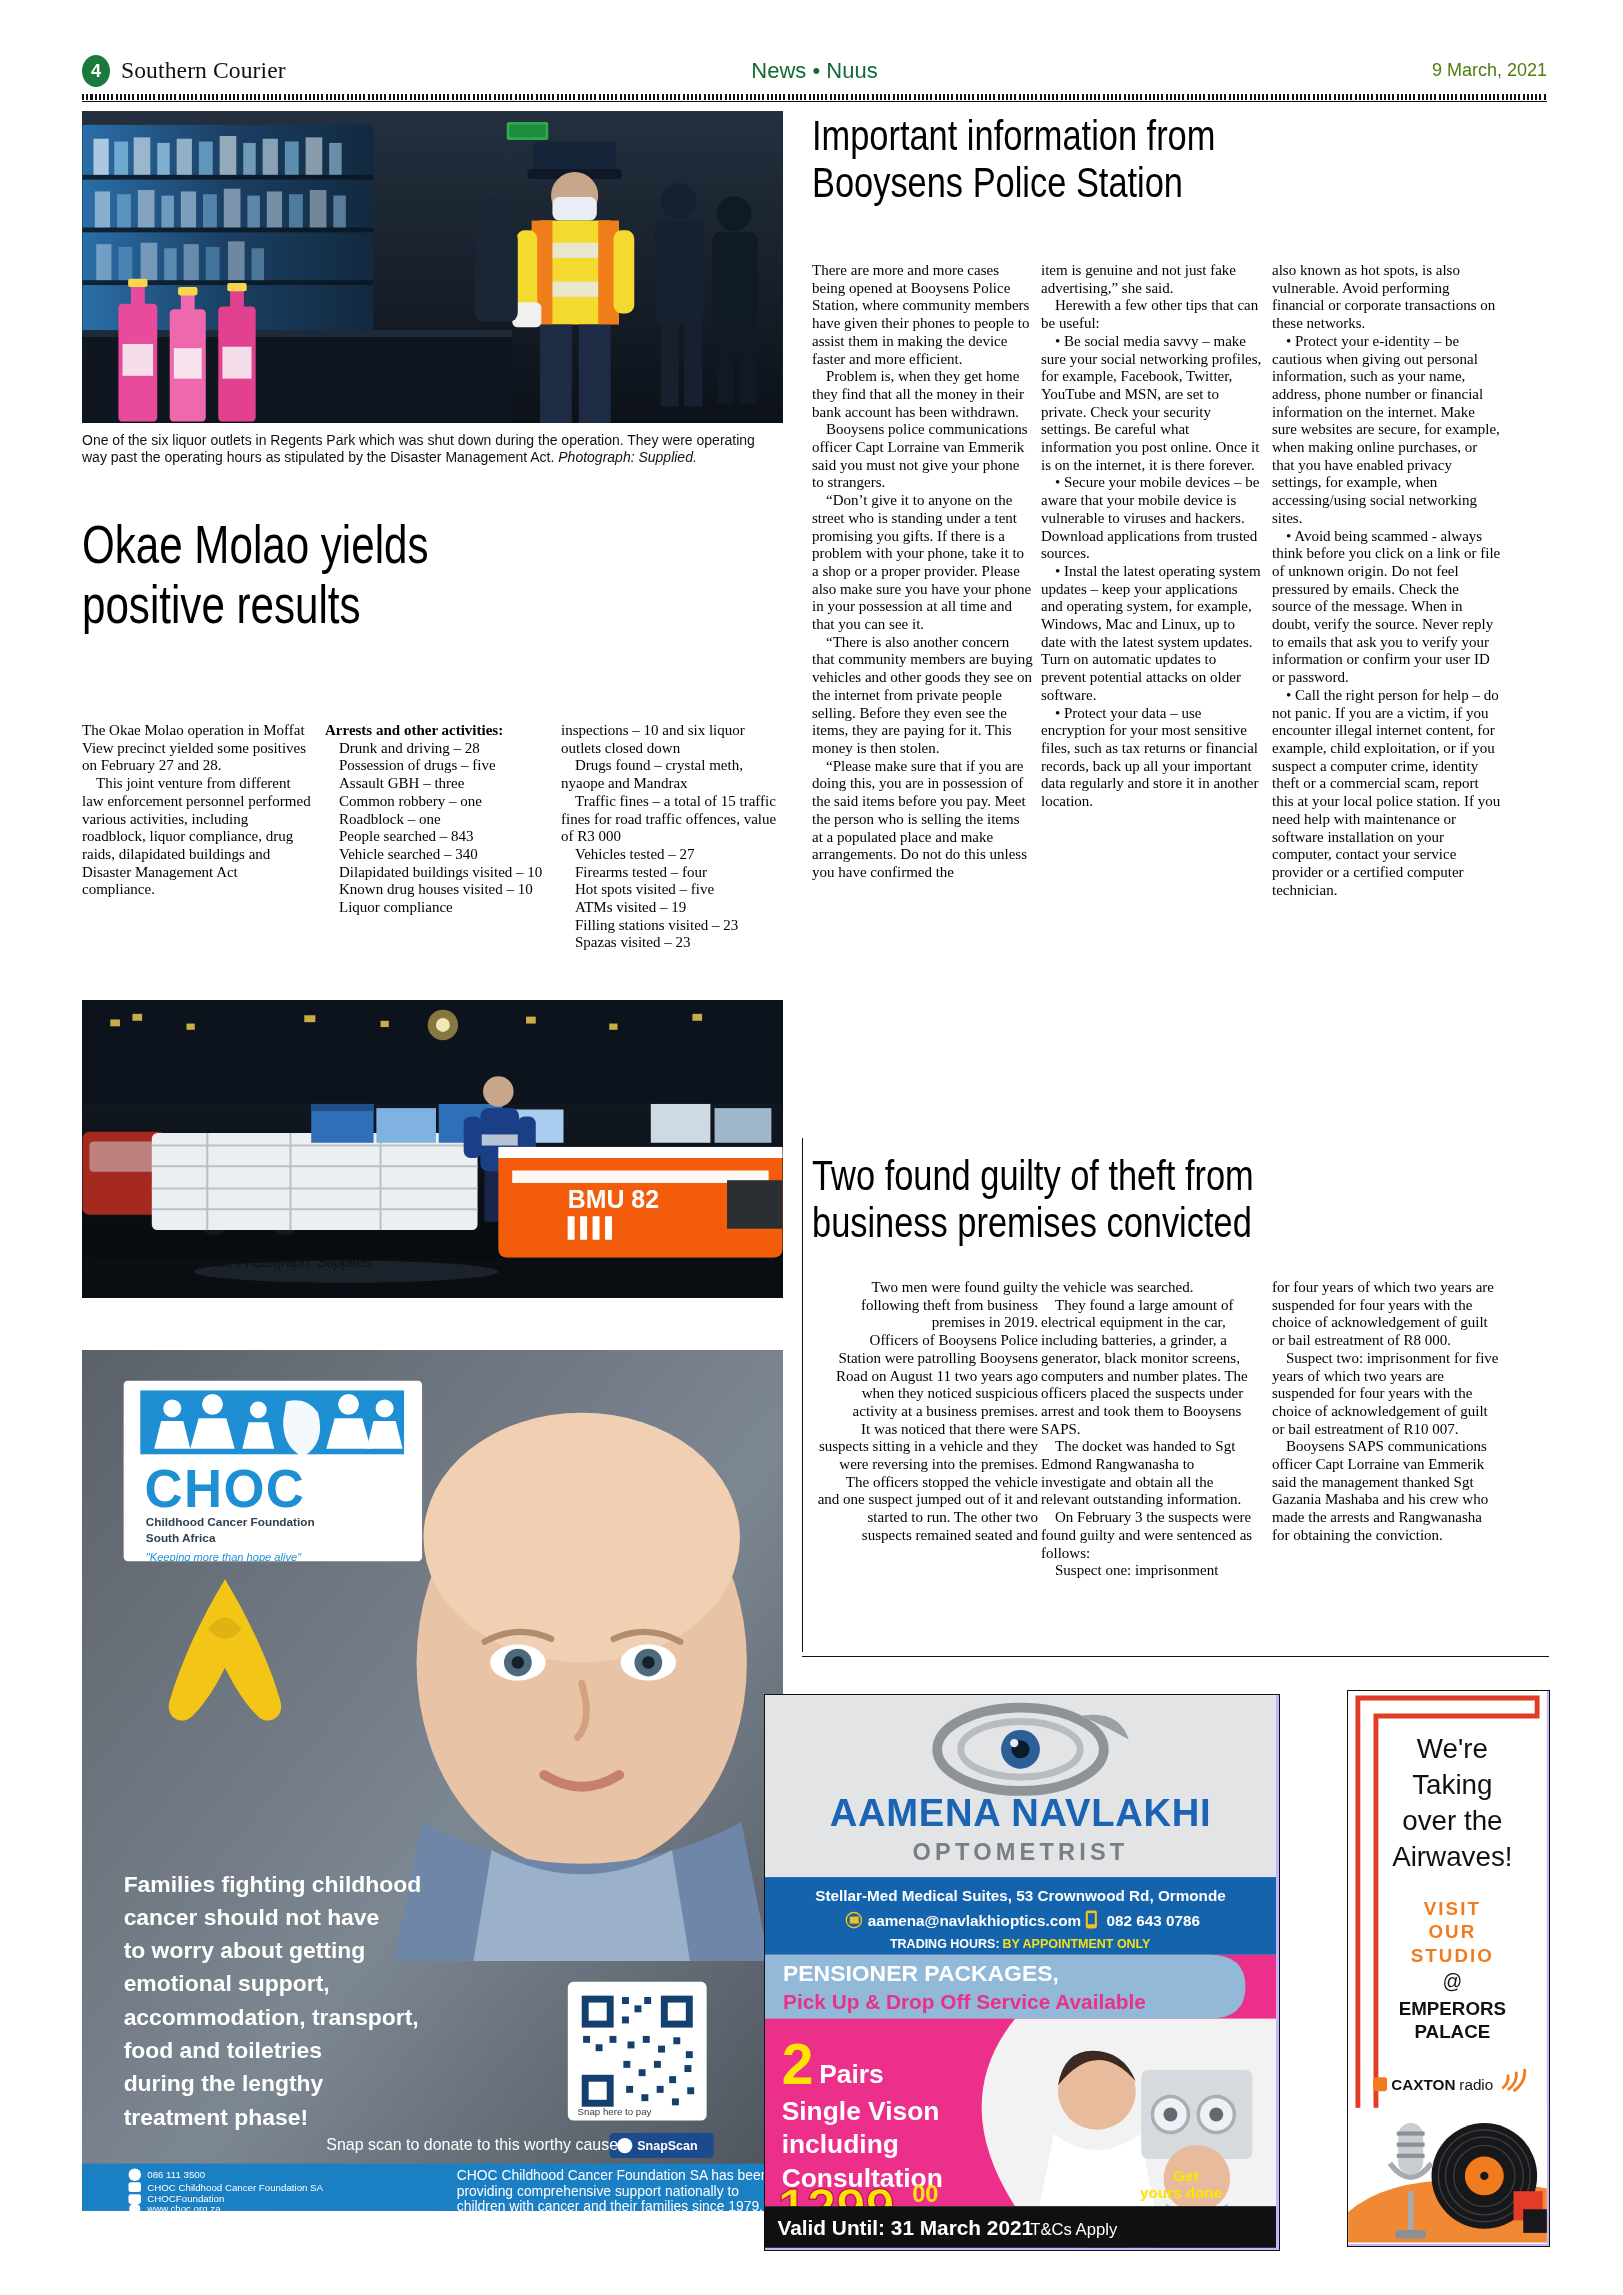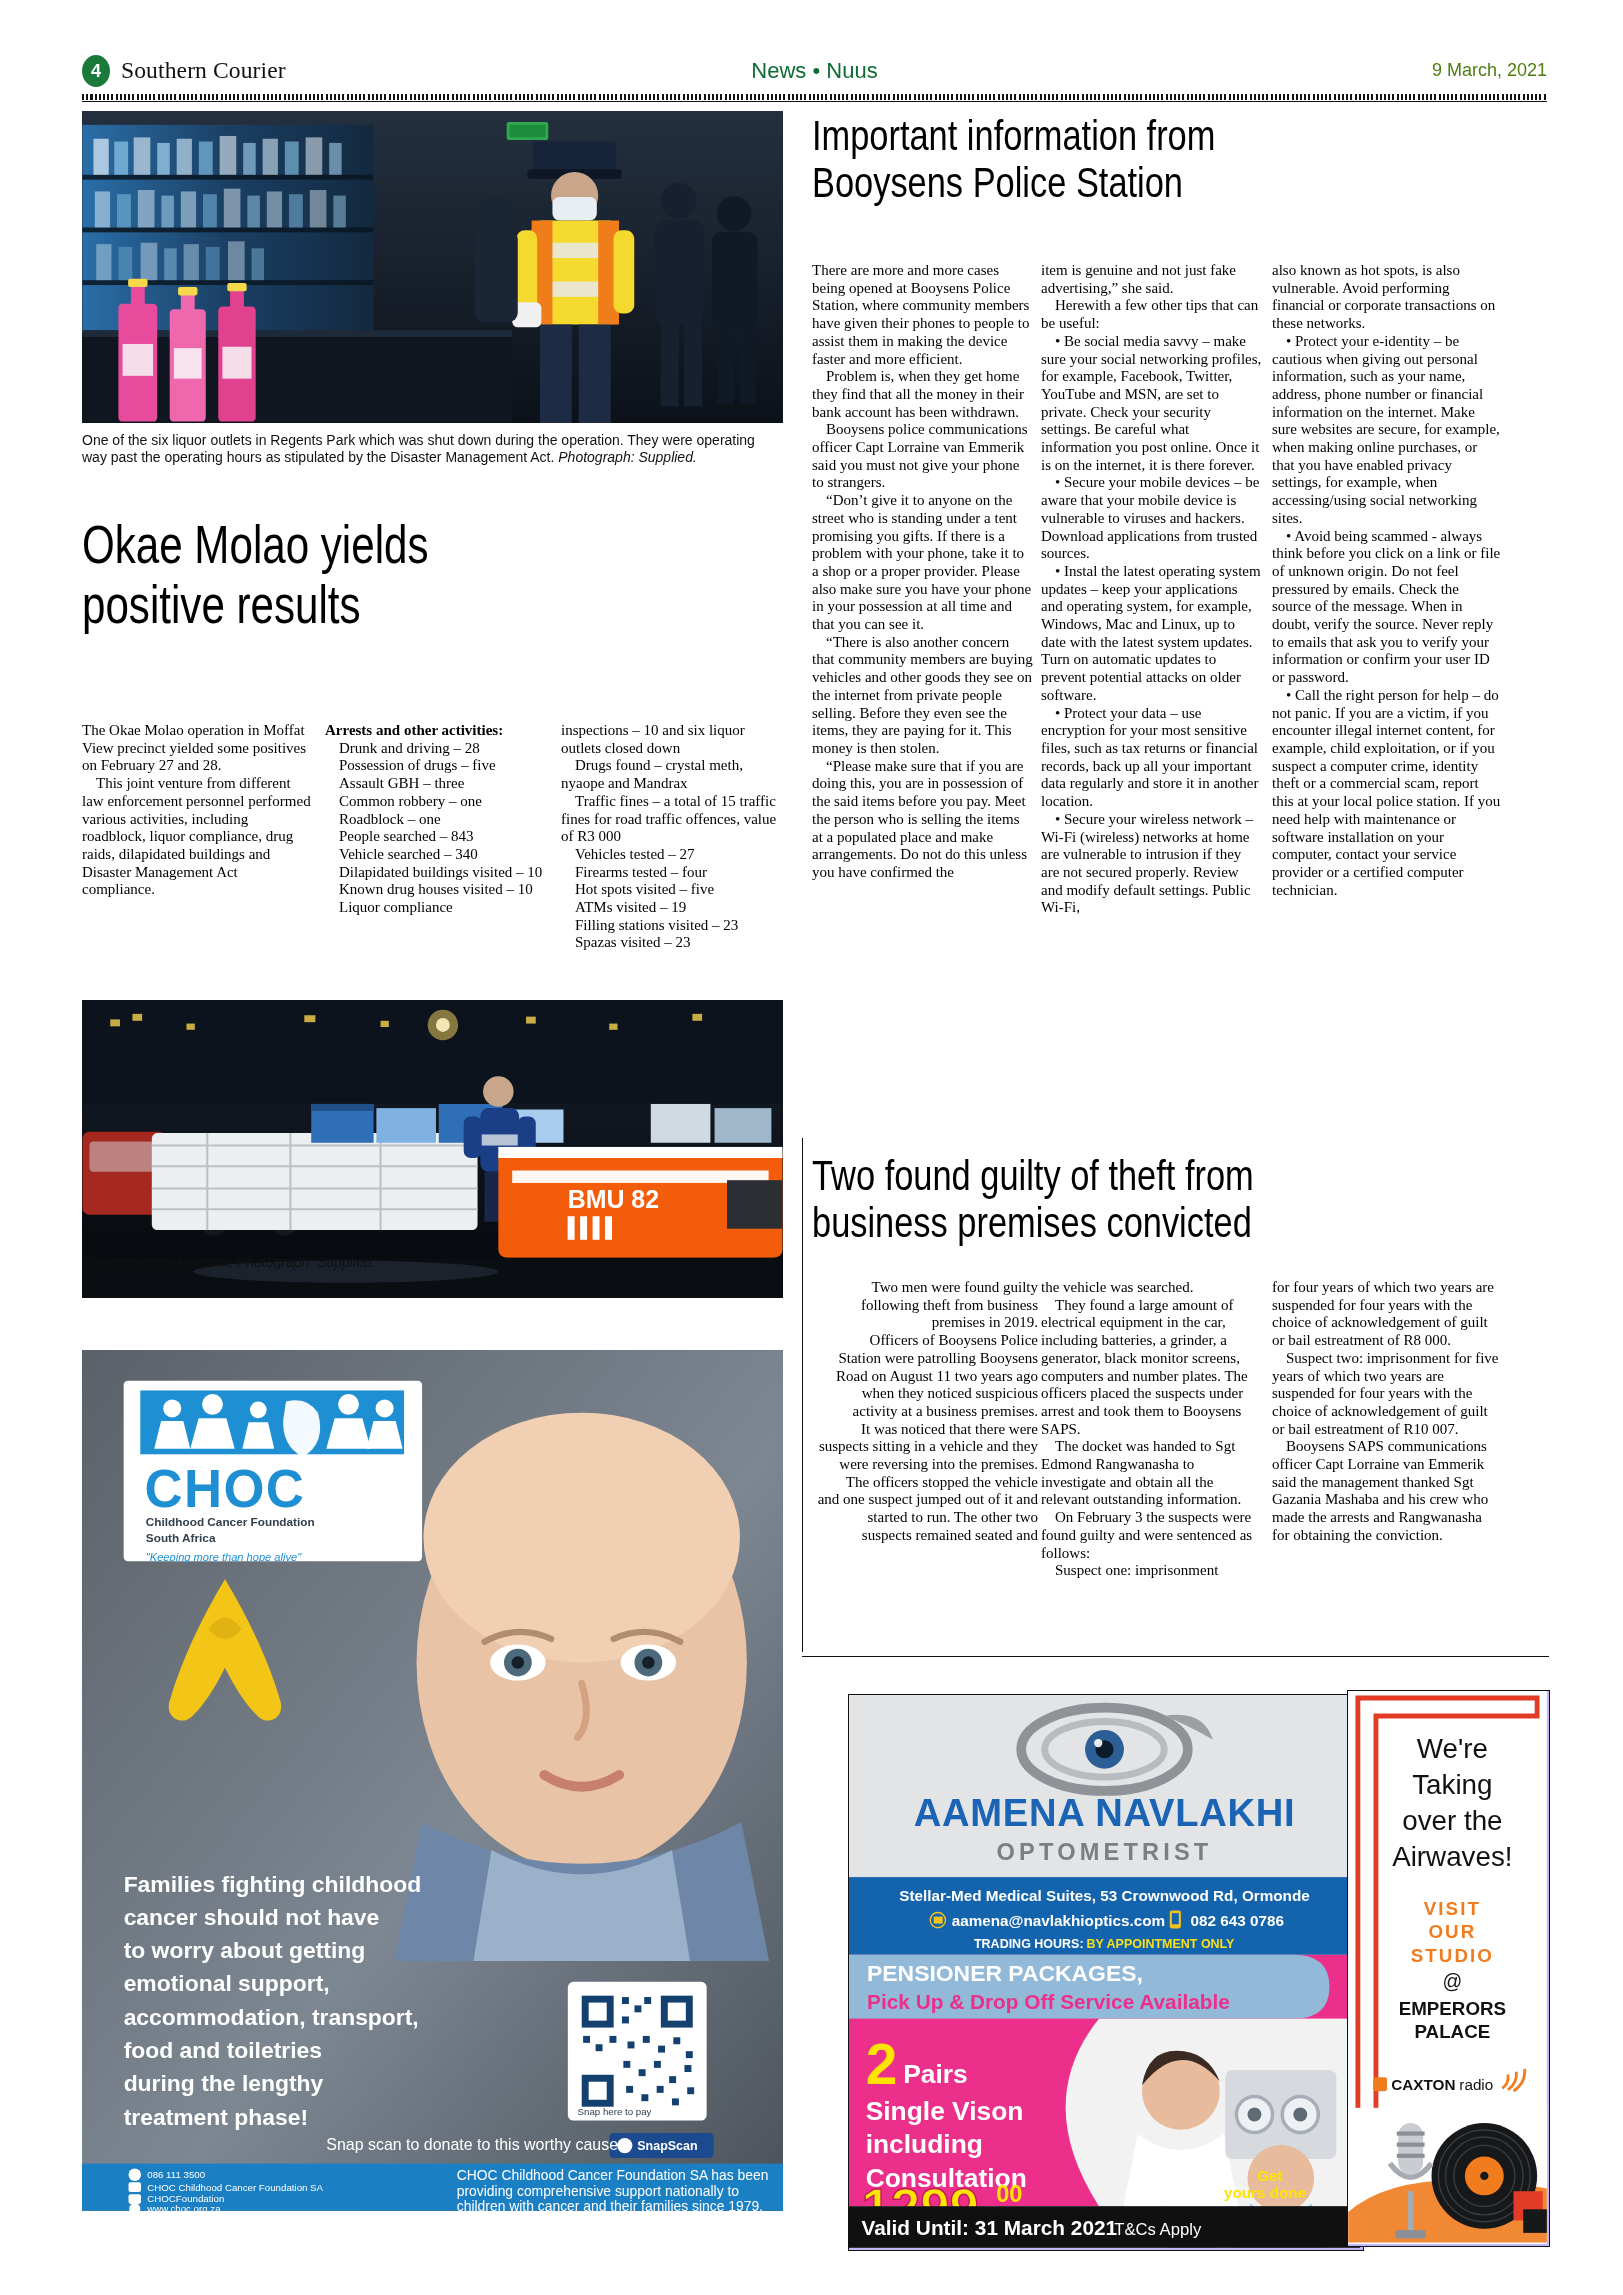--- a/index.html
+++ b/index.html
@@ -334,21 +334,20 @@
     <p>“There is also another concern that community members are buying vehicles and other goods they see on the internet from private people selling. Before they even see the items, they are paying for it. This money is then stolen.</p>
     <p>“Please make sure that if you are doing this, you are in possession of the said items before you pay. Meet the person who is selling the items at a populated place and make arrangements. Do not do this unless you have confirmed the</p>
   </div>
   <div class="body-col" style="position:absolute;left:1041px;top:262px;width:221px;">
     <p class="noind">item is genuine and not just fake advertising,” she said.</p>
     <p>Herewith a few other tips that can be useful:</p>
     <p>• Be social media savvy – make sure your social networking profiles, for example, Facebook, Twitter, YouTube and MSN, are set to private. Check your security settings. Be careful what information you post online. Once it is on the internet, it is there forever.</p>
     <p>• Secure your mobile devices – be aware that your mobile device is vulnerable to viruses and hackers. Download applications from trusted sources.</p>
     <p>• Instal the latest operating system updates – keep your applications and operating system, for example, Windows, Mac and Linux, up to date with the latest system updates. Turn on automatic updates to prevent potential attacks on older software.</p>
     <p>• Protect your data – use encryption for your most sensitive files, such as tax returns or financial records, back up all your important data regularly and store it in another location.</p>
-    <p>• Secure your wireless network – Wi-Fi (wireless) networks at home are vulnerable to intrusion if they are not secured properly. Review and modify default settings. Public Wi-Fi,</p>
   </div>
   <div class="body-col" style="position:absolute;left:1272px;top:262px;width:229px;">
     <p class="noind">also known as hot spots, is also vulnerable. Avoid performing financial or corporate transactions on these networks.</p>
     <p>• Protect your e-identity – be cautious when giving out personal information, such as your name, address, phone number or financial information on the internet. Make sure websites are secure, for example, when making online purchases, or that you have enabled privacy settings, for example, when accessing/using social networking sites.</p>
     <p>• Avoid being scammed - always think before you click on a link or file of unknown origin. Do not feel pressured by emails. Check the source of the message. When in doubt, verify the source. Never reply to emails that ask you to verify your information or confirm your user ID or password.</p>
     <p>• Call the right person for help – do not panic. If you are a victim, if you encounter illegal internet content, for example, child exploitation, or if you suspect a computer crime, identity theft or a commercial scam, report this at your local police station. If you need help with maintenance or software installation on your computer, contact your service provider or a certified computer technician.</p>
   </div>
 
   <div class="rhl" style="top:1152px">
     <div>Two found guilty of theft from</div>
@@ -502,21 +501,21 @@
       </g>
       <text x="60" y="1232" font-family="Liberation Sans, sans-serif" font-size="11" fill="#d5eaf8" opacity="0"></text>
       <g font-family="Liberation Sans, sans-serif" font-size="20" fill="#ffffff">
         <text x="540" y="1196">CHOC Childhood Cancer Foundation SA has been</text>
         <text x="540" y="1218">providing comprehensive support nationally to</text>
         <text x="540" y="1240">children with cancer and their families since 1979.</text>
       </g>
     </svg>
   </div>
 
-  <div class="adbox" style="left:848px;top:1694px;width:514px;height:555px;text-align:center;">
+  <div class="adbox" style="left:764px;top:1694px;width:514px;height:555px;text-align:center;">
     <svg width="511" height="553" viewBox="0 0 736 796" style="display:block">
       <rect width="736" height="796" fill="#ffffff"></rect>
 
       <rect x="0" y="0" width="736" height="262" fill="#e3e4e6"></rect>
       <g transform="translate(368,78)">
         <ellipse cx="0" cy="0" rx="120" ry="60" fill="none" stroke="#8f9398" stroke-width="14"></ellipse>
         <ellipse cx="0" cy="0" rx="86" ry="40" fill="none" stroke="#b8bcc0" stroke-width="10"></ellipse>
         <circle cx="0" cy="0" r="28" fill="#2c5f96"></circle>
         <circle cx="0" cy="0" r="13" fill="#0c1b2c"></circle>
         <circle cx="-9" cy="-9" r="6" fill="#ffffff" opacity=".9"></circle>

